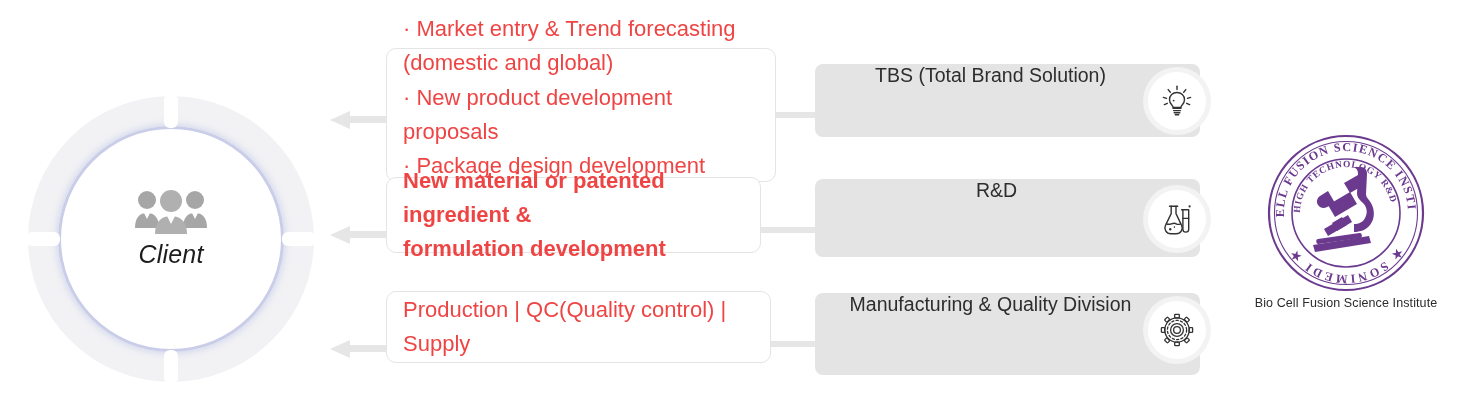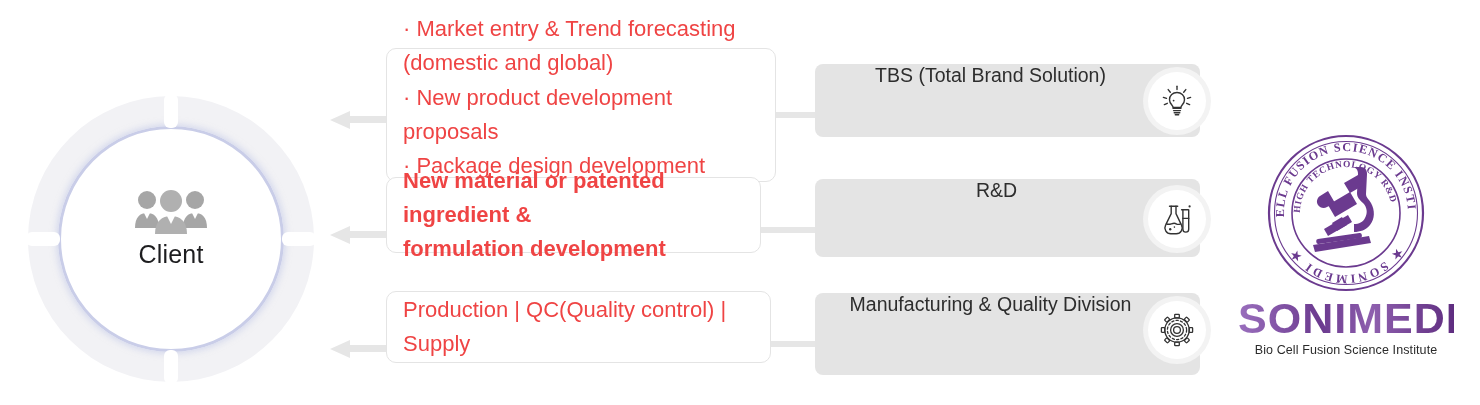--- a/index.html
+++ b/index.html
@@ -15,20 +15,21 @@
     overflow: hidden;
   }
 
   
   #client-node {
     position: absolute;
     left: 28px;
     top: 96px;
     width: 286px;
     height: 286px;
+    font-style: italic;
   }
   .client-outer-ring {
     position: absolute;
     inset: 0;
     border-radius: 50%;
     background: #f2f2f5;
   }
   .client-inner-hole {
     position: absolute;
     left: 30px;
@@ -369,15 +370,14 @@
       <path d="M78 50 l14 -8 6 10 -14 8 z"></path>
       <path d="M62 72 l22 -13 7 12 -22 13 z"></path>
       <path d="M61 74 c-3 2 -7 1 -9 -2 -2 -3 -1 -7 2 -9 l8 -5 7 12 z"></path>
       <path d="M66 90 l10 -6 5 8 -10 6 z"></path>
       <path d="M58 96 l24 -14 4 7 -24 14 z"></path>
       <rect x="50" y="103" width="46" height="5" rx="2" transform="rotate(-8 73 105)"></rect>
       <path d="M47 112 l56 -9 2 7 -56 9 z"></path>
     </g>
   </svg>
 
-  <span class="wordmark">SONIMEDI</span>
   <span class="tagline">Bio Cell Fusion Science Institute</span>
 </div>
 
 </body></html>

